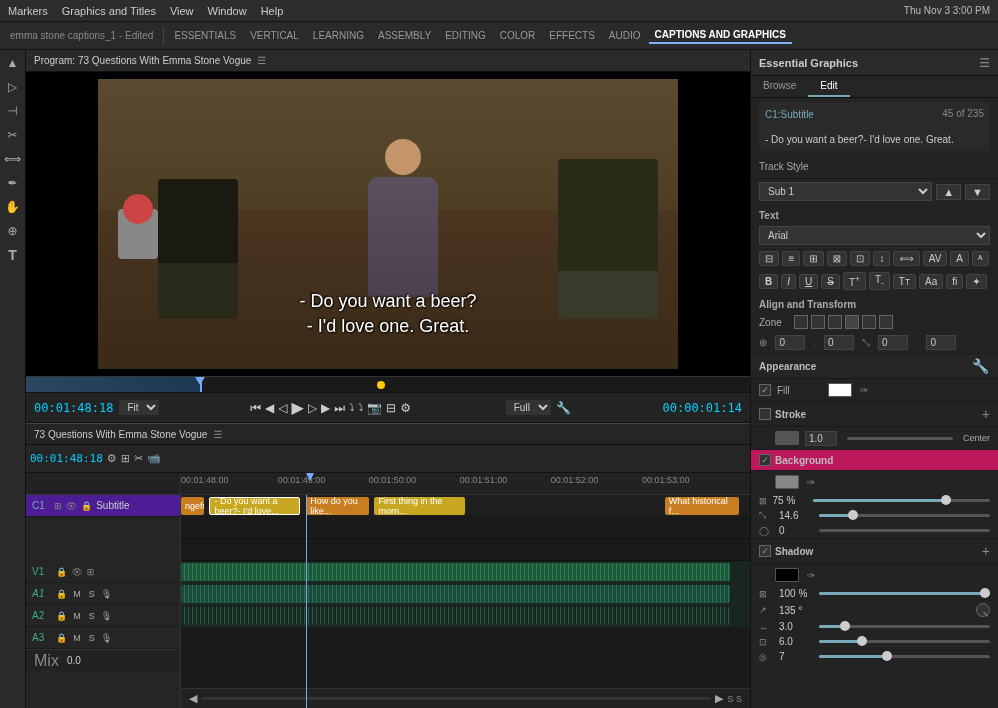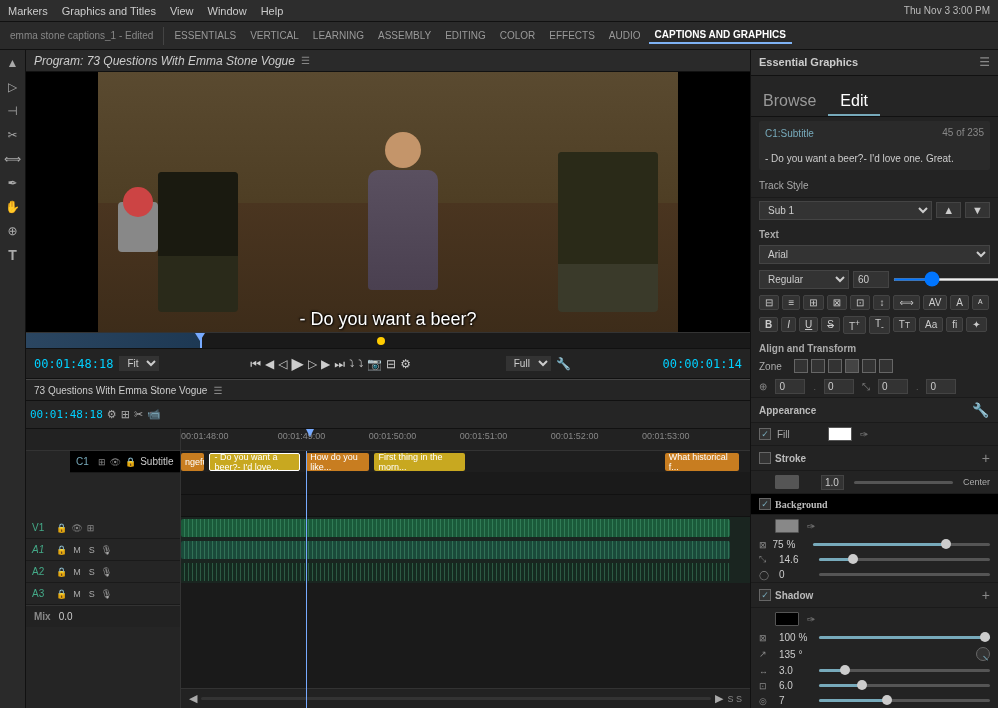--- a/index.html
+++ b/index.html
@@ -24,23 +24,23 @@
     
     .left-tools { width: 26px; background: #2a2a2a; border-right: 1px solid #111; display: flex; flex-direction: column; align-items: center; padding: 4px 0; gap: 6px; }
     .tool-icon { width: 18px; height: 18px; display: flex; align-items: center; justify-content: center; cursor: pointer; color: #aaa; font-size: 12px; }
 
     
     .center-panel { flex: 1; display: flex; flex-direction: column; }
 
     
     .program-monitor { background: #1a1a1a; border-bottom: 1px solid #111; }
     .monitor-header { display: flex; align-items: center; background: #2a2a2a; height: 22px; padding: 0 8px; border-bottom: 1px solid #111; }
-    .monitor-title { font-size: 12px; color: #ccc; font-style: italic; }
-
-    .video-area { position: relative; background: #000; height: 260px; display: flex; align-items: flex-start; justify-content: center; overflow: hidden; }
+    .monitor-title { font-size: 10px; color: #ccc; }
+
+    .video-area { position: relative; background: #000; height: 304px; display: flex; align-items: center; justify-content: center; overflow: hidden; }
     .video-scene { width: 580px; height: 290px; background: linear-gradient(135deg, #2a1a0a 0%, #3d2510 20%, #1a1a1a 50%, #2a2a3a 80%, #1a1510 100%); position: relative; overflow: hidden; }
     
     .subtitle-overlay { position: absolute; bottom: 30px; left: 50%; transform: translateX(-50%); text-align: center; color: #fff; font-size: 18px; font-weight: normal; text-shadow: 1px 1px 2px #000, -1px -1px 2px #000; white-space: nowrap; line-height: 1.4; }
     .scene-chair-left { position: absolute; bottom: 50px; left: 60px; width: 80px; height: 140px; background: #2a2a1a; border-radius: 4px; }
     .scene-chair-right { position: absolute; bottom: 50px; right: 20px; width: 100px; height: 160px; background: #3a3a2a; border-radius: 4px; }
     .scene-wall { position: absolute; top: 0; left: 0; right: 0; height: 60%; background: linear-gradient(180deg, #5a4a30 0%, #4a3a20 100%); }
 
     .monitor-footer { display: flex; align-items: center; background: #232323; height: 30px; padding: 0 8px; gap: 6px; border-top: 1px solid #111; }
     .time-display { font-size: 12px; color: #00d0ff; font-family: monospace; }
     .fit-select { background: #333; color: #ccc; border: none; font-size: 10px; padding: 1px 4px; }
@@ -58,21 +58,21 @@
     .timeline-section { flex: 1; background: #1a1a1a; display: flex; flex-direction: column; }
     .timeline-header { display: flex; align-items: center; background: #252525; height: 22px; padding: 0 8px; border-bottom: 1px solid #111; border-top: 1px solid #444; }
     .timeline-title { font-size: 10px; color: #ccc; }
     .timeline-toolbar { display: flex; align-items: center; background: #252525; height: 28px; padding: 0 4px; border-bottom: 1px solid #111; gap: 4px; }
     .tl-time { font-size: 11px; color: #00d0ff; font-family: monospace; }
     .tl-btn { background: none; border: none; color: #aaa; cursor: pointer; font-size: 11px; }
 
     .timeline-content { display: flex; flex: 1; }
     .track-labels { width: 155px; background: #252525; border-right: 1px solid #333; }
     .track-label { height: 22px; display: flex; align-items: center; padding: 0 6px; border-bottom: 1px solid #1a1a1a; font-size: 10px; color: #aaa; gap: 4px; }
-    .track-label.subtitle-track { background: #000000; margin-left: 44px; }
+    .track-label.subtitle-track { background: #4c1d95; }
     .track-num { color: #7ab; font-size: 10px; min-width: 18px; }
     .track-name { color: #ccc; }
     .track-icon { font-size: 9px; color: #888; }
 
     .timeline-tracks { flex: 1; position: relative; overflow: hidden; }
     .time-ruler { height: 22px; background: #222; border-bottom: 1px solid #333; position: relative; display: flex; align-items: center; }
     .ruler-tick { position: absolute; top: 0; height: 22px; display: flex; flex-direction: column; align-items: center; }
     .ruler-label { font-size: 9px; color: #888; margin-top: 2px; }
 
     .track-row { height: 22px; position: relative; border-bottom: 1px solid #1a1a1a; }
@@ -85,31 +85,31 @@
     .video-clip { position: absolute; height: 18px; top: 2px; left: 0; right: 20px; background: #2a6a9a; border-radius: 2px; display: flex; align-items: center; padding: 0 6px; font-size: 9px; color: #cce; overflow: hidden; }
     .audio-track-row { height: 22px; background: #1a2520; position: relative; }
     .audio-clip { position: absolute; height: 18px; top: 2px; left: 0; right: 20px; background: #1a5a3a; border-radius: 2px; }
     .waveform { width: 100%; height: 100%; background: repeating-linear-gradient(90deg, transparent 0px, transparent 3px, rgba(100,200,150,0.3) 3px, rgba(100,200,150,0.3) 4px); }
 
     
     .playhead { position: absolute; top: 0; bottom: 0; left: 22%; width: 1px; background: #7af; z-index: 10; }
 
     
     .mix-row { height: 22px; background: #222; display: flex; align-items: center; padding: 0 8px; gap: 8px; border-top: 1px solid #333; }
-    .mix-label { font-size: 10px; color: #888; font-weight: bold; }
+    .mix-label { font-size: 16px; color: #888; }
     .mix-val { font-size: 10px; color: #ccc; }
 
     
     .right-panel { width: 248px; background: #232323; border-left: 1px solid #111; display: flex; flex-direction: column; overflow-y: auto; }
     .panel-header { display: flex; align-items: center; background: #2a2a2a; height: 26px; padding: 0 8px; border-bottom: 1px solid #111; }
     .panel-title { font-size: 11px; color: #ccc; font-weight: bold; flex: 1; }
     .panel-icon { font-size: 12px; color: #888; cursor: pointer; }
 
     .panel-tabs { display: flex; background: #252525; border-bottom: 1px solid #111; }
-    .panel-tab { padding: 4px 12px; font-size: 16px; color: #999; cursor: pointer; margin-top: 12px; }
+    .panel-tab { padding: 4px 12px; font-size: 10px; color: #999; cursor: pointer; }
     .panel-tab.active { color: #fff; border-bottom: 2px solid #7ab; }
 
     .panel-row { display: flex; align-items: center; padding: 4px 8px; border-bottom: 1px solid #1a1a1a; min-height: 24px; }
     .panel-section-title { font-size: 10px; color: #aaa; font-weight: bold; padding: 6px 8px 2px; }
     .panel-label { font-size: 10px; color: #aaa; min-width: 50px; }
 
     .subtitle-info { background: #2a2a2a; margin: 4px 8px; padding: 6px; border-radius: 2px; }
     .subtitle-name { font-size: 10px; color: #7ab; }
     .subtitle-count { font-size: 10px; color: #888; float: right; }
     .subtitle-text { font-size: 10px; color: #ccc; margin-top: 14px; }
@@ -210,20 +210,21 @@
             <div style="width:36px;height:36px;border-radius:50%;background:#c4956a;margin:0 auto;"></div>
             <div style="width:70px;height:120px;background:linear-gradient(180deg,#5a5060 0%,#4a4050 100%);margin:0 auto;border-radius:10px 10px 4px 4px;margin-top:2px;"></div>
           </div>
 
           <div style="position:absolute;left:20px;top:130px;width:40px;height:50px;background:#888;border-radius:4px;">
             <div style="width:30px;height:30px;border-radius:50%;background:#c44;margin:-15px auto 0;"></div>
           </div>
 
           <div class="subtitle-overlay">
             <div>- Do you want a beer?</div>
+            <div>- I'd love one. Great.</div>
           </div>
         </div>
       </div>
 
       <div class="scrubber-bar">
         <div class="scrubber-progress"></div>
         <div class="scrubber-triangle"></div>
         <div class="scrubber-handle"></div>
         <div style="position:absolute;left:49%;top:4px;width:8px;height:8px;background:#ffcc00;border-radius:50%;transform:translateX(-50%);"></div>
       </div>
@@ -423,27 +424,20 @@
       <button style="background:#333;border:1px solid #444;color:#ccc;font-size:11px;padding:1px 6px;cursor:pointer;">▼</button>
     </div>
 
     <div class="panel-section-title">Text</div>
 
     <div class="font-row">
       <select class="font-select">
         <option>Arial</option>
       </select>
     </div>
-    <div class="font-row">
-      <select class="font-select" style="flex:0 0 90px;">
-        <option>Regular</option>
-      </select>
-      <input type="text" class="size-input" value="60" style="">
-      <input type="range" class="size-slider" min="8" max="200" value="60" style="">
-    </div>
 
     <div class="style-row">
       <button class="style-btn">⊟</button>
       <button class="style-btn">≡</button>
       <button class="style-btn">⊞</button>
       <button class="style-btn">⊠</button>
       <button class="style-btn">⊡</button>
       <button class="style-btn">↕</button>
       <button class="style-btn">⟺</button>
       <button class="style-btn">AV</button>
@@ -498,26 +492,26 @@
       <span style="font-size:10px;color:#888;margin-left:2px;">✑</span>
     </div>
 
     <div class="section-header-row" style="background:#232323;">
       <div class="checkbox" style="margin-right:4px;"></div>
       <span class="section-hdr-label">Stroke</span>
       <span class="section-add-btn">+</span>
     </div>
     <div class="appear-row">
       <div class="color-swatch" style="background:#555;margin-left:16px;"></div>
-      <input type="text" class="num-input" style="width: 23px; margin-left: 16px;" value="1.0">
+      <input type="text" class="num-input" style="width: 32px; margin-left: 0;" value="1.0">
       <div class="appear-slider" style="flex:1;margin:0 4px;"></div>
       <span style="font-size:9px;color:#aaa;">Center</span>
     </div>
 
-    <div class="section-header-row" style="background:#000000;font-family:Liberation Serif, serif;">
+    <div class="section-header-row" style="background:#be185d;">
       <div class="checkbox checked" style="margin-right:4px;"></div>
       <span class="section-hdr-label">Background</span>
     </div>
     <div class="appear-row">
       <div class="color-swatch" style="background:#888;margin-left:16px;"></div>
       <span style="font-size:10px;color:#888;margin-left:2px;">✑</span>
     </div>
 
     <div class="slider-row">
       <span style="font-size:9px;color:#888;">⊠</span>

